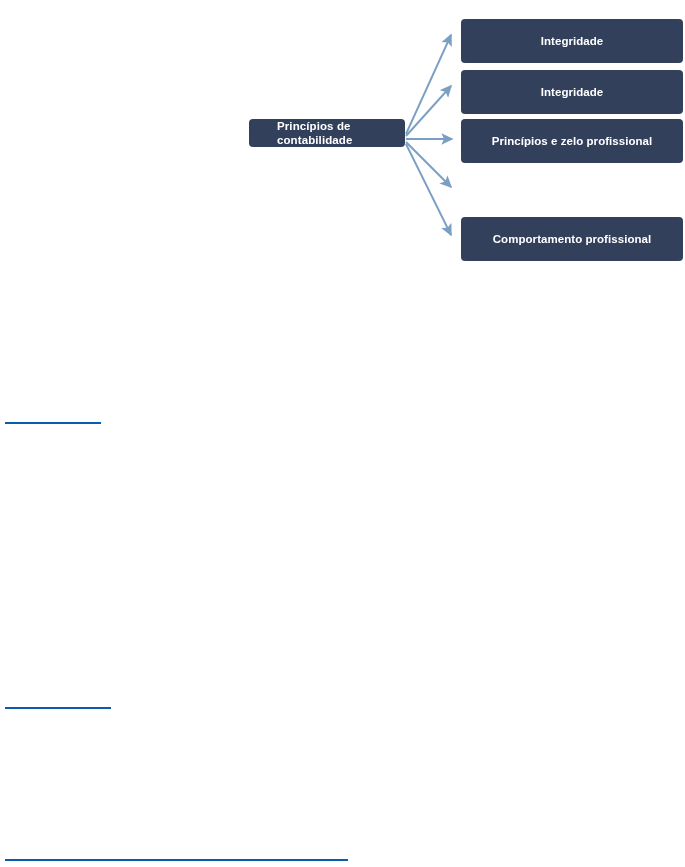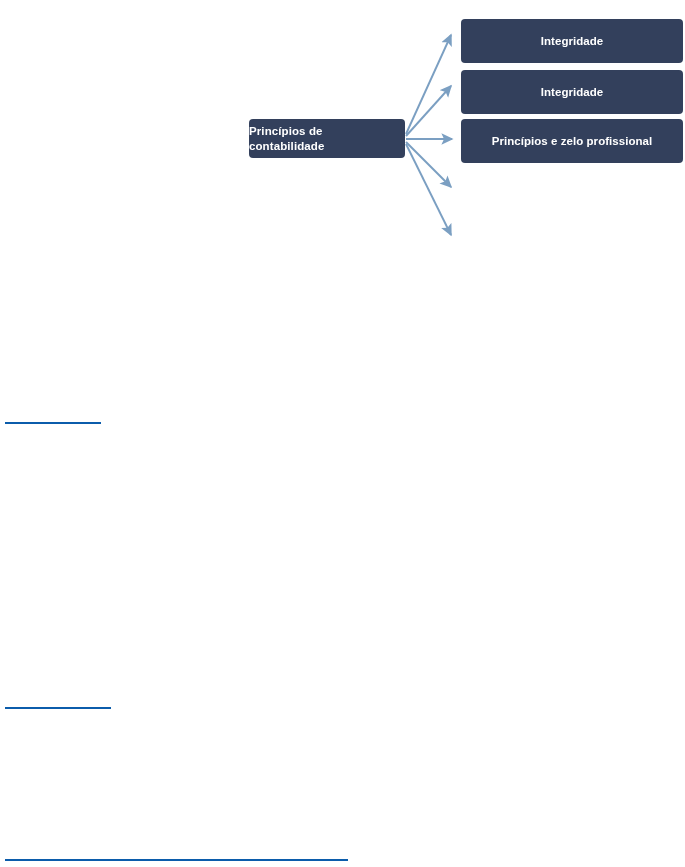--- a/index.html
+++ b/index.html
@@ -43,21 +43,22 @@
     font-weight: bold;
     display: flex;
     align-items: center;
     box-sizing: border-box;
   }
 
   .node-root {
     left: 249px;
     top: 119px;
     width: 156px;
-    height: 39px;
+    height: 28px;
+    padding-left: 28px;
     font-size: 11.5px;
     line-height: 1.25;
     letter-spacing: 0.1px;
   }
   .node-root .node-label {
     text-align: left;
   }
 
   .node-leaf {
     left: 461px;
@@ -124,18 +125,21 @@
 
   <div class="node node-leaf leaf-1">
     <span class="node-label">Integridade</span>
   </div>
 
   <div class="node node-leaf leaf-2">
     <span class="node-label">Princípios e zelo profissional</span>
   </div>
 
 
+  <div class="node node-leaf leaf-4">
+    <span class="node-label">Comportamento profissional</span>
+  </div>
 
 </div>
 
 <div class="hrule rule-1"></div>
 <div class="hrule rule-2"></div>
 <div class="hrule rule-3"></div>
 
 </body></html>

